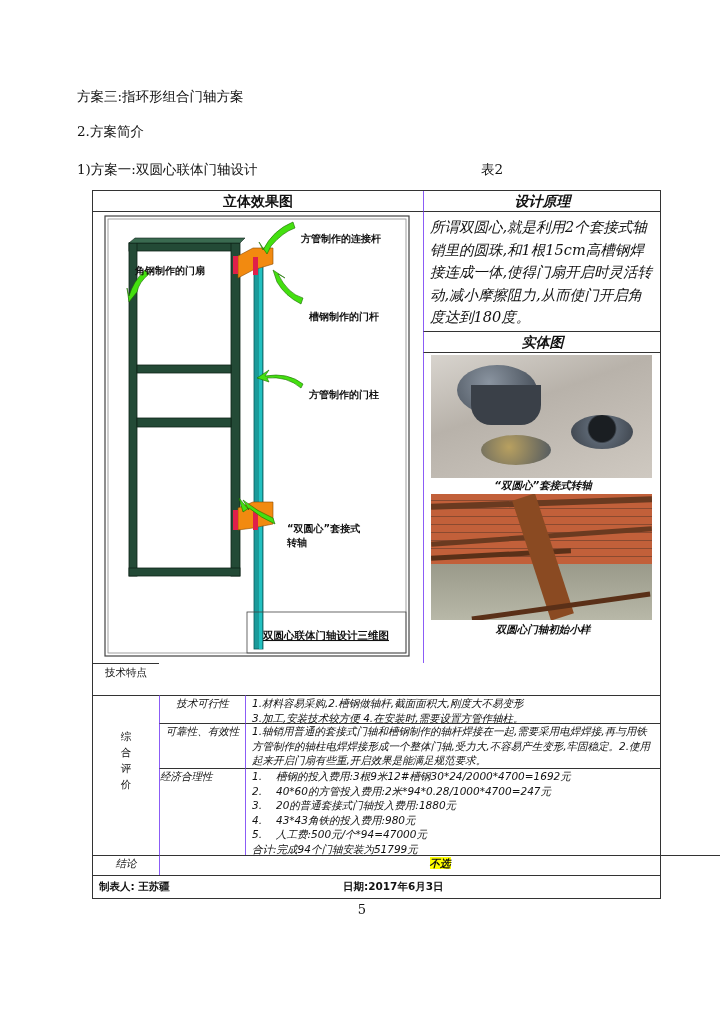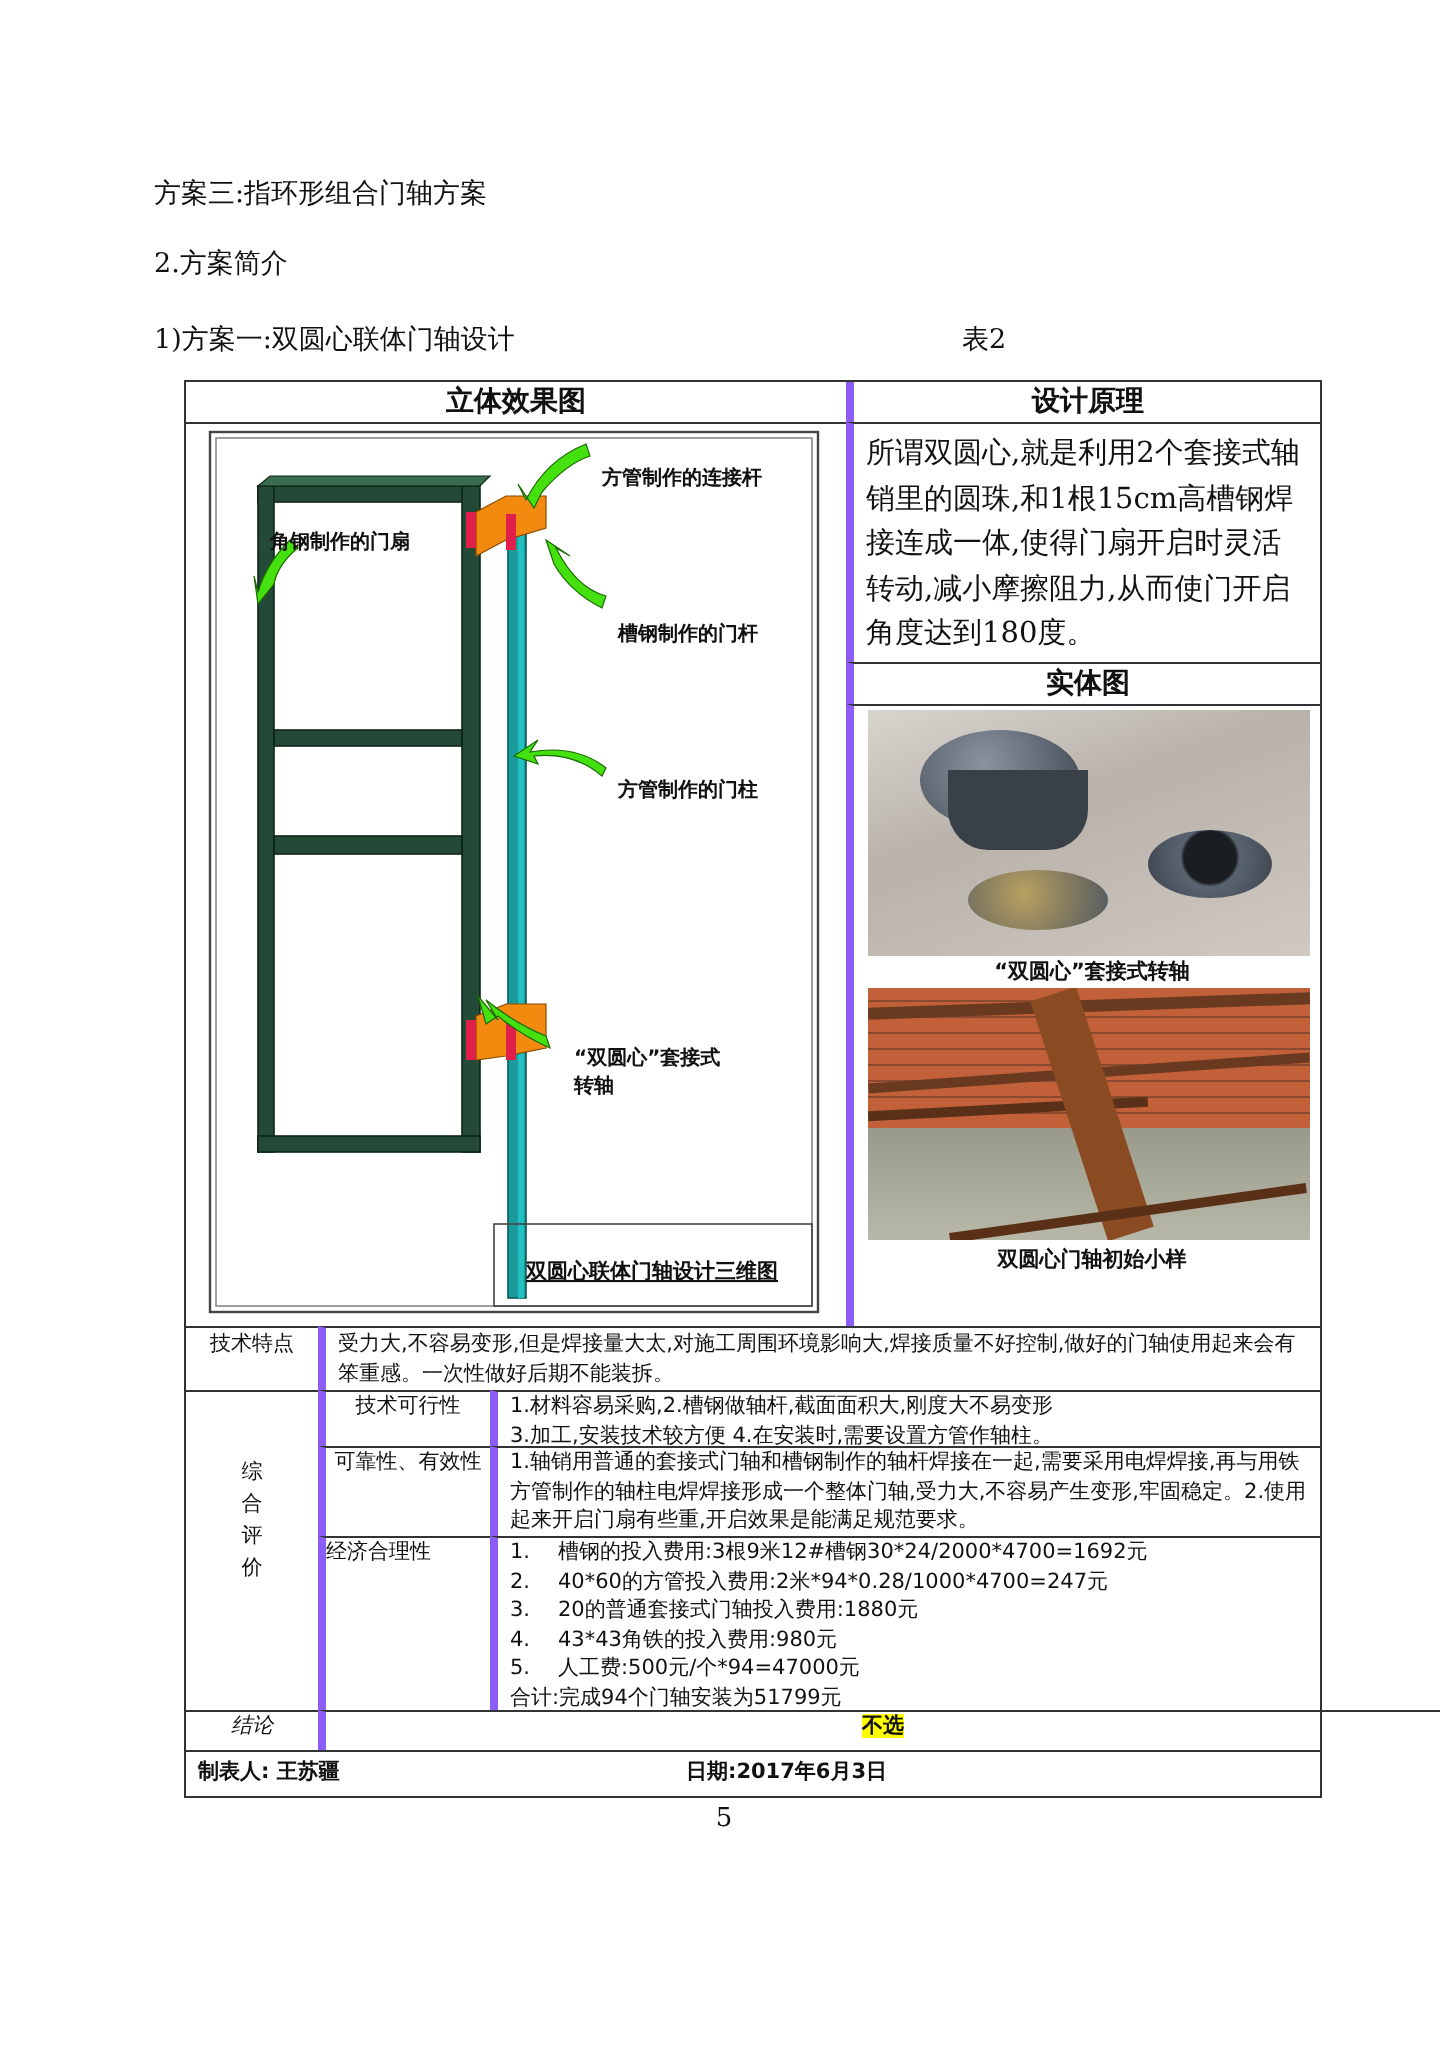--- a/index.html
+++ b/index.html
@@ -2,21 +2,21 @@
 <html><head>
 <meta charset="utf-8">
 <style>
   html, body { margin:0; padding:0; }
   body { width:724px; height:1024px; background:#fff; position:relative; font-family:"DejaVu Serif","Liberation Serif",serif; color:#111; overflow:hidden; }
   .abs { position:absolute; }
   .line-text { font-size:13.5px; white-space:nowrap; }
   .bold { font-weight:bold; }
   .tbl { position:absolute; left:76px; top:190px; width:569px; height:709px; border:1px solid #333; box-sizing:border-box;margin-left:16px; }
   .cell { position:absolute; box-sizing:border-box; }
-  .bl { border-left:4px solid #8b5cf6; }
+  .bl { border-left:1px solid #8b5cf6;font-style:italic; }
   .bt { border-top:1px solid #333; }
   .hdr { font-weight:bold; font-size:14px; text-align:center; font-family:"DejaVu Sans","Liberation Sans",sans-serif; }
   .small { font-size:10.5px; line-height:14.5px; }
   .principle { font-size:14.5px; line-height:22.5px; padding:4px 6px 0 6px; }
   .cap { font-size:10.5px; font-weight:bold; text-align:center; font-family:"DejaVu Sans","Liberation Sans",sans-serif; }
   .list-row { display:flex; }
   .list-row .num { width:24px; flex:none; }
   .highlight { background:#ffff00; font-weight:bold; }
   svg { display:block; }
 </style>
@@ -96,21 +96,20 @@
       <div class="abs" style="left:0;top:6px;width:221px;height:6px;background:#6a3a20;transform:rotate(-2deg);"></div>
       <div class="abs" style="left:0;top:40px;width:221px;height:5px;background:#6a3a20;transform:rotate(-4deg);"></div>
       <div class="abs" style="left:0;top:58px;width:140px;height:5px;background:#5a3018;transform:rotate(-3deg);"></div>
       <div class="abs" style="left:100px;top:0;width:24px;height:126px;background:#8a4a22;transform:rotate(-18deg);"></div>
       <div class="abs" style="left:40px;top:110px;width:180px;height:5px;background:#5a3018;transform:rotate(-8deg);"></div>
     </div>
     <div class="abs cap" style="left:0;top:270px;width:238px;">双圆心门轴初始小样</div>
   </div>
 
   <div class="cell bt small" style="left:0;top:472px;width:66px;height:32px;text-align:center;padding-top:1px;font-family:'DejaVu Sans','Liberation Sans',sans-serif;">技术特点</div>
-  <div class="cell bt bl small" style="left:66px;top:472px;width:502px;height:32px;padding:1px 6px;font-family:'DejaVu Sans','Liberation Sans',sans-serif;">受力大,不容易变形,但是焊接量大太,对施工周围环境影响大,焊接质量不好控制,做好的门轴使用起来会有笨重感。一次性做好后期不能装拆。</div>
 
   <div class="cell bt small" style="left:0;top:504px;width:66px;height:160px;font-family:'DejaVu Sans','Liberation Sans',sans-serif;">
     <div style="position:absolute;left:0;top:32px;width:66px;text-align:center;line-height:16px;">
       <div>综</div>
       <div>合</div>
       <div>评</div>
       <div>价</div>
     </div>
   </div>
 

